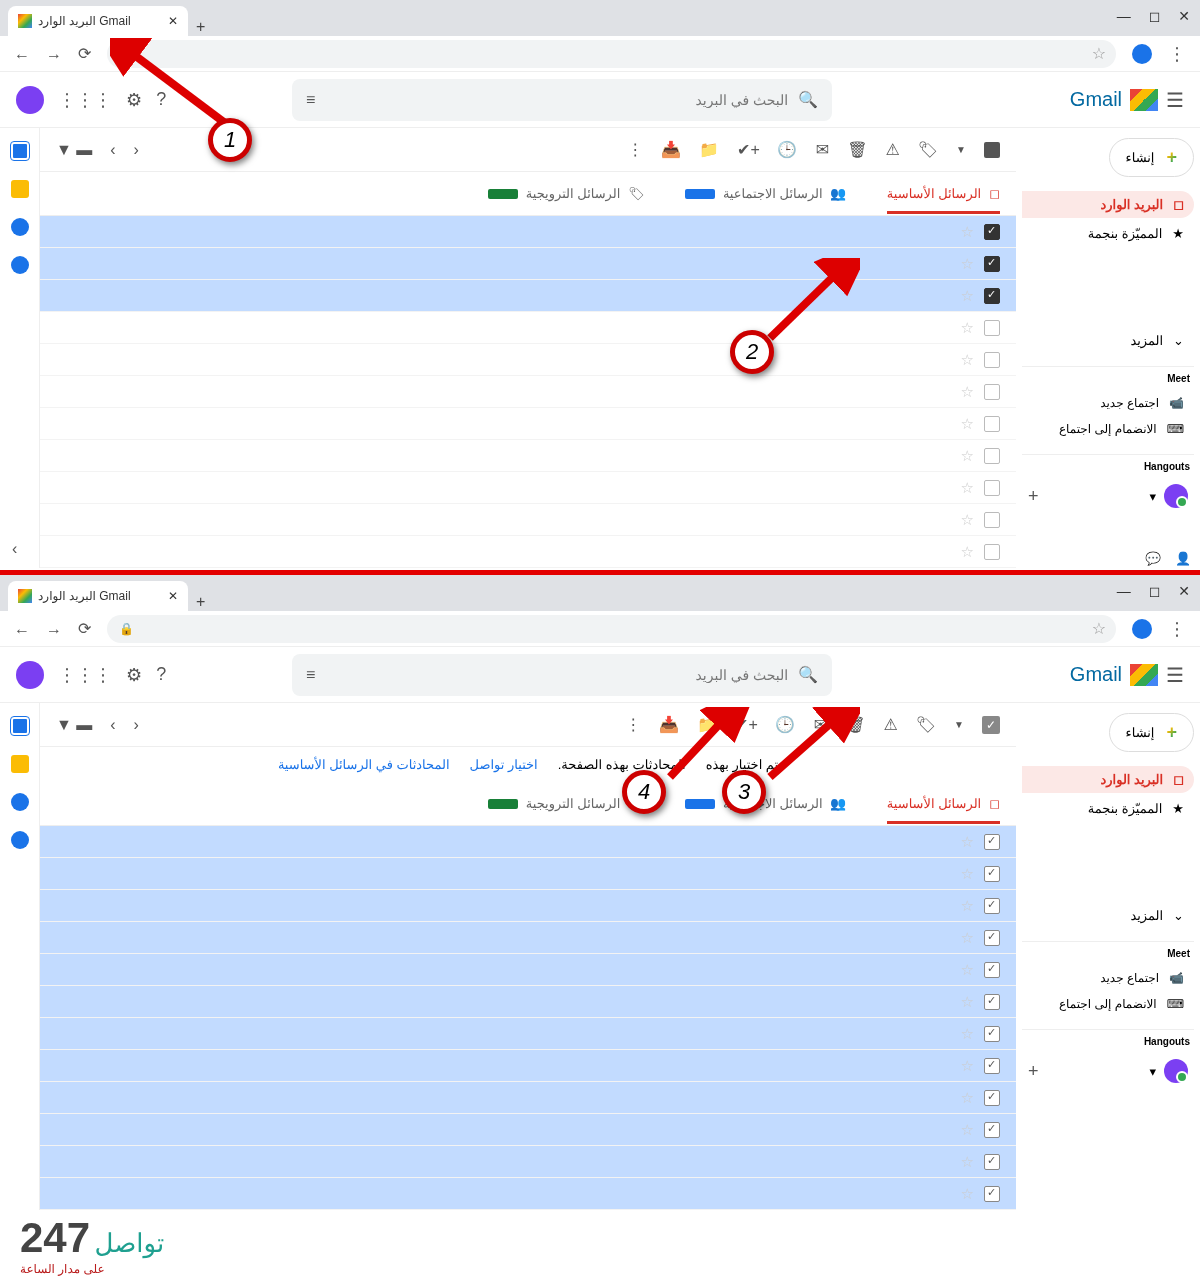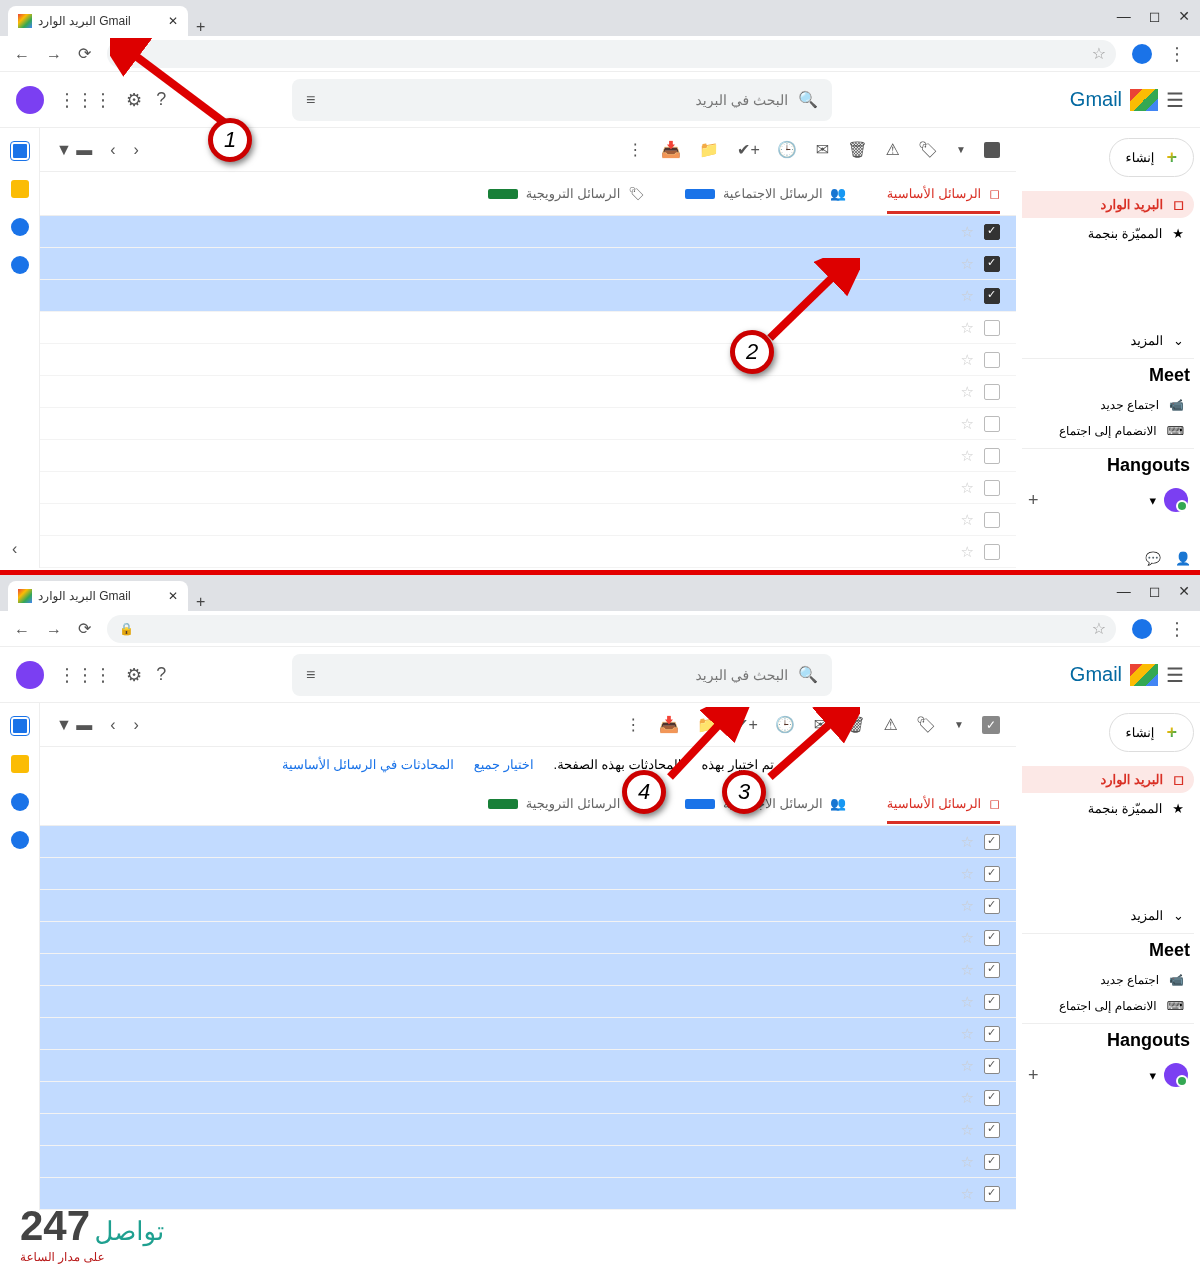--- a/index.html
+++ b/index.html
@@ -47,34 +47,34 @@
 .row .cb.on::after{content:'✓';color:#fff;font-size:11px;position:absolute;top:-1px;left:2px}
 .row .cb.onw{background:#fff;border-color:#888;position:relative}
 .row .cb.onw::after{content:'✓';color:#555;font-size:11px;position:absolute;top:-1px;left:2px}
 .row .star{color:#ccc;font-size:15px}
 .side{width:184px;padding:10px 6px;font-size:13px}
 .compose{display:inline-flex;align-items:center;gap:12px;border:1px solid #ddd;border-radius:20px;padding:8px 16px;float:right;margin-bottom:14px}
 .compose .plus{font-size:18px;font-weight:bold;background:linear-gradient(135deg,#ea4335,#fbbc04,#34a853,#4285f4);-webkit-background-clip:text;color:transparent}
 .navlist{clear:both;direction:rtl}
 .navitem{display:flex;align-items:center;gap:10px;padding:6px 10px;border-radius:0 16px 16px 0;margin-bottom:2px;cursor:pointer}
 .navitem.active{background:#fce8e6;color:#d93025;font-weight:bold}
-.section-h{font-size:18px;font-weight:bold;text-align:right;padding:6px 4px;border-top:1px solid #eee;margin-top:4px}
+.section-h{font-size:10px;font-weight:bold;text-align:right;padding:6px 4px;border-top:1px solid #eee;margin-top:12px}
 .meet-item{display:flex;align-items:center;gap:10px;padding:6px 10px;direction:rtl;font-size:12px}
 .hangouts-row{display:flex;align-items:center;padding:6px;gap:8px}
 .hplus{font-size:18px;color:#555}
 .hdot{width:24px;height:24px;border-radius:50%;background:#7b3ff2;position:relative}
 .hdot::after{content:'';position:absolute;width:8px;height:8px;background:#34a853;border-radius:50%;bottom:0;right:0;border:2px solid #fff}
 .expand-arrow{position:absolute;bottom:10px;left:12px;color:#555}
 .bottom-icons{position:absolute;bottom:4px;right:8px;display:flex;gap:14px}
 .marker{position:absolute;width:44px;height:44px;border-radius:50%;background:#fff;border:5px solid #c00;display:flex;align-items:center;justify-content:center;font-size:22px;font-style:italic;font-family:Georgia,serif;z-index:50;box-shadow:2px 3px 6px rgba(0,0,0,0.5)}
 .arrow{position:absolute;z-index:49}
 .divider{height:5px;background:#e30000}
 .sel-bar{padding:10px 16px;display:flex;gap:20px;direction:rtl;font-size:13px;justify-content:center}
 .sel-bar a{color:#1a73e8;cursor:pointer}
-.watermark{position:absolute;bottom:22px;left:20px;z-index:60}
+.watermark{position:absolute;bottom:10px;left:20px;z-index:60}
 .watermark .big{font-size:42px;font-weight:bold;color:#444}
 .watermark .ar{font-size:26px;color:#1fa090}
 .watermark .sub{font-size:12px;color:#b91c1c}
 </style>
 </head>
 <body>
 
 <div class="shot" style="position:relative;height:570px;overflow:hidden">
   <div class="titlebar">
     <div class="tab">
@@ -338,21 +338,21 @@
         <span class="tbicon">🗑</span>
         <span class="tbicon">⚠</span>
         <span class="tbicon">🏷</span>
         <span class="dd">▼</span>
         <span style="width:18px;height:18px;background:#888;border-radius:2px;display:inline-flex;align-items:center;justify-content:center;color:#fff;font-size:12px">✓</span>
       </div>
 
       <div class="sel-bar">
         <span>تم اختيار بهذه</span>
         <span>المحادثات بهذه الصفحة.</span>
-        <a>اختيار جميع</a>
+        <a>اختيار تواصل</a>
         <a>المحادثات في الرسائل الأساسية</a>
       </div>
 
       <div class="tabs">
         <div class="tab-item active">
           <span style="color:#d93025">◻</span>
           <span>الرسائل الأساسية</span>
         </div>
         <div class="tab-item">
           <span>👥</span>

